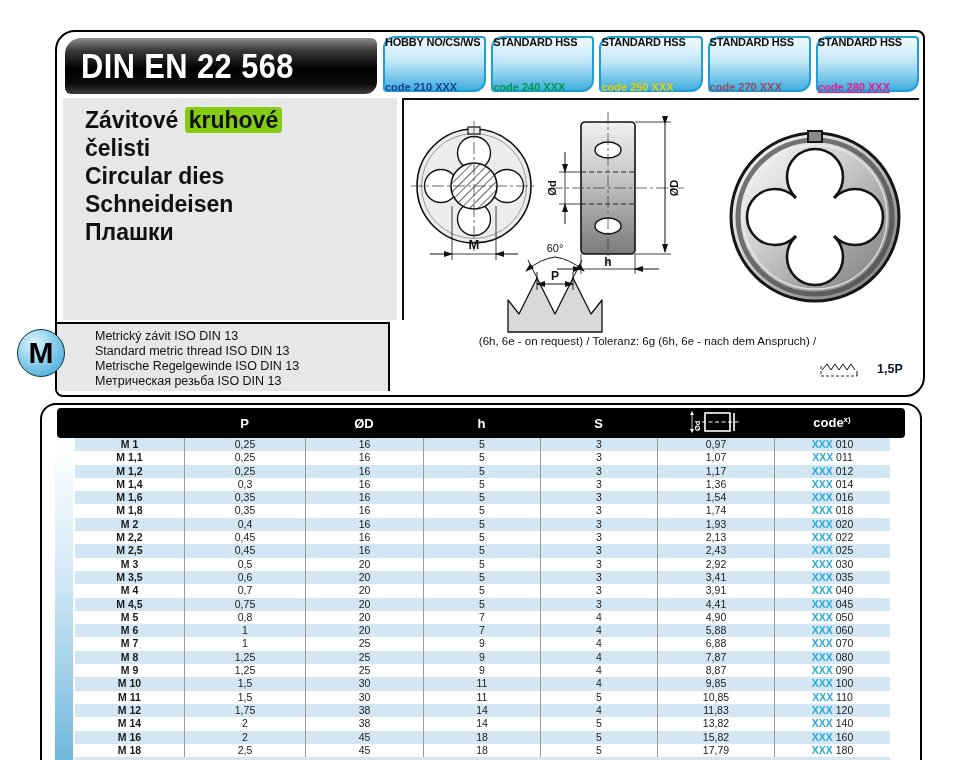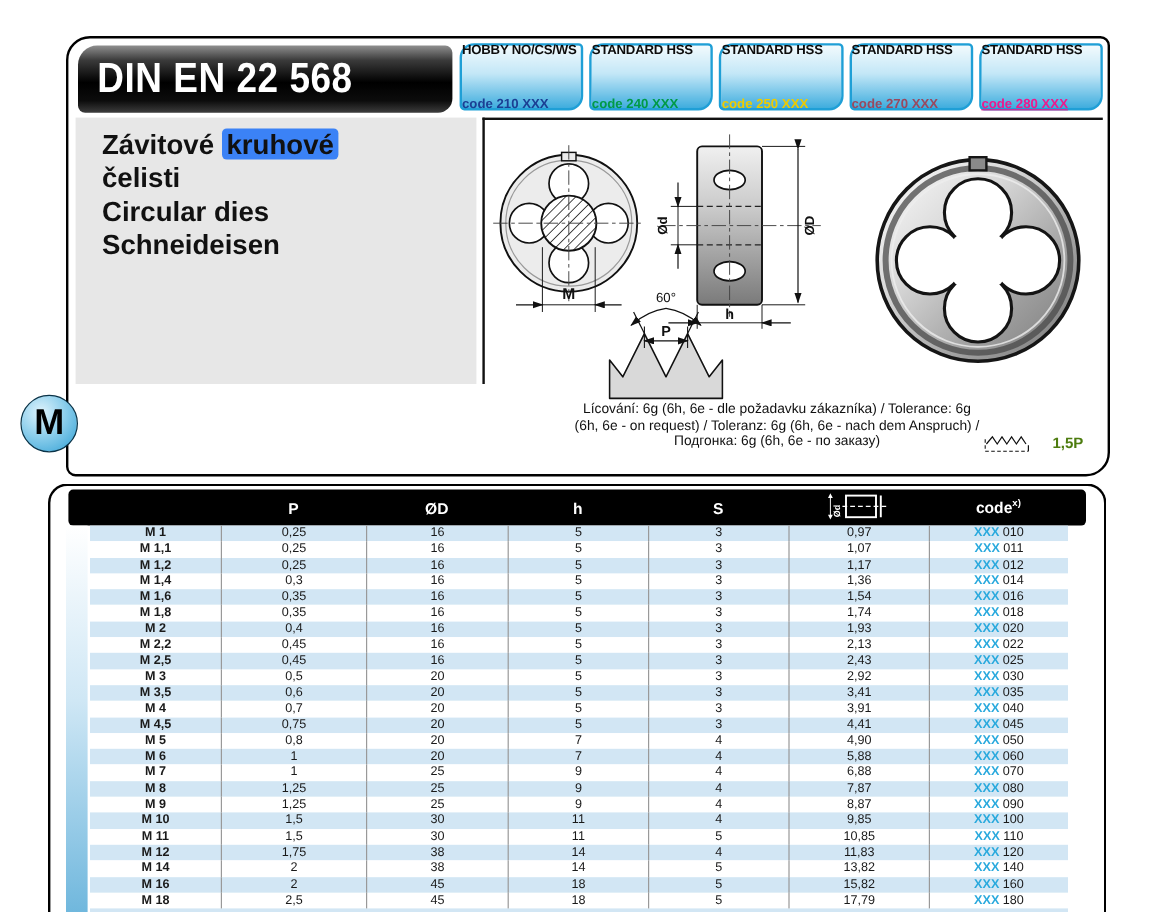--- a/index.html
+++ b/index.html
@@ -16,30 +16,30 @@
   .din-bar span{display:inline-block;color:#fff;font-weight:bold;font-size:35px;
     transform:scaleX(.88);transform-origin:0 50%;letter-spacing:.5px;white-space:nowrap;}
   .tabs{position:absolute;left:326px;top:4px;width:536px;height:56px;display:flex;gap:5px;}
   .tab{flex:1;border:2px solid #1f9fd6;border-radius:12px 4px 12px 4px;
     background:linear-gradient(180deg,#f2fafd 0%,#c3e7f7 45%,#3fadde 100%);
     display:flex;flex-direction:column;align-items:flex-start;justify-content:center;gap:1px;}
   .tab-title{font-weight:bold;font-size:11px;color:#0d0d0d;letter-spacing:-.2px;white-space:nowrap;}
   .tab-code{font-weight:bold;font-size:11px;white-space:nowrap;margin-top:32px;}
   .title-panel{position:absolute;left:6px;top:66px;width:334px;height:222px;background:#e7e7e7;
     padding:8px 0 0 22px;box-sizing:border-box;font-size:23px;font-weight:bold;line-height:28px;color:#111;}
-  .hl{background:#3b82f6;border-radius:4px;padding:0 4px;}
+  .hl{background:#84cc16;border-radius:4px;padding:0 4px;}
   .sep-v{position:absolute;left:345px;top:66px;width:2px;height:222px;background:#111;}
   .sep-h{position:absolute;left:345px;top:66px;width:517px;height:2px;background:#111;}
   .standards{position:absolute;left:0;top:290px;width:333px;height:69px;background:#e7e7e7;
     border-top:2px solid #000;border-right:2px solid #000;box-sizing:border-box;
     padding:5px 0 0 38px;font-size:12.5px;line-height:15px;color:#111;}
   .tolerance{position:absolute;left:338px;top:303px;width:505px;text-align:center;
     font-size:11.5px;line-height:13.5px;color:#111;}
   .chamfer{position:absolute;left:760px;top:326px;display:flex;align-items:center;gap:12px;}
-  .chamfer-label{font-weight:bold;font-size:12.5px;color:#4d7c0f;}
+  .chamfer-label{font-weight:bold;font-size:12.5px;color:#0f172a;}
   .m-badge{position:absolute;left:17px;top:329px;width:46px;height:46px;border-radius:50%;
     background:radial-gradient(circle at 35% 30%,#dff3fc 0%,#8ecfec 45%,#2f9fd4 100%);
     border:1px solid #0b3347;display:flex;align-items:center;justify-content:center;
     font-size:30px;font-weight:bold;color:#000;z-index:5;}
   .drw{position:absolute;}
 
   
   .table-box{position:absolute;left:40px;top:403px;width:878px;height:357px;
     border:2px solid #000;border-bottom:none;border-radius:16px 16px 0 0;background:#fff;overflow:hidden;}
   .thead{position:absolute;left:15px;top:3px;width:848px;height:30px;background:#000;border-radius:4px;
@@ -92,20 +92,21 @@
           <div class="tab-title">STANDARD HSS</div>
           <div class="tab-code" style="color: rgb(236, 26, 141); text-decoration: underline;">code 280 XXX</div>
         </div>
       </div>
 
     <div class="title-panel">
       <div><span>Závitové </span><span class="hl">kruhové</span></div>
       <div>čelisti</div>
       <div>Circular dies</div>
       <div>Schneideisen</div>
+      <div>Плашки</div>
     </div>
 
     <div class="sep-v"></div>
     <div class="sep-h"></div>
 
     <svg class="drw" style="left:351px;top:76px;" width="132" height="174" viewBox="0 0 132 174">
       <defs>
         <marker id="fa" markerWidth="9" markerHeight="8" refX="8" refY="3" orient="auto">
             <path d="M0,0L9,3L0,6z" fill="#111"></path>
           </marker>
@@ -202,25 +203,29 @@
       <circle cx="97" cy="95" r="77" fill="none" stroke="#4a4a4a" stroke-width="5" opacity=".75"></circle>
       <circle cx="97" cy="95" r="72" fill="none" stroke="#eeeeee" stroke-width="1.5" opacity=".8"></circle>
       <rect x="90" y="9" width="14" height="11" fill="#8a8a8a" stroke="#161616" stroke-width="2"></rect>
       <circle cx="97" cy="55" r="28" fill="#fff" stroke="#141414" stroke-width="2.6"></circle>
       <circle cx="137" cy="95" r="28" fill="#fff" stroke="#141414" stroke-width="2.6"></circle>
       <circle cx="97" cy="135" r="28" fill="#fff" stroke="#141414" stroke-width="2.6"></circle>
       <circle cx="57" cy="95" r="28" fill="#fff" stroke="#141414" stroke-width="2.6"></circle>
       <circle cx="97" cy="95" r="27" fill="#fff" stroke="none"></circle>
     </svg>
 
+    <div class="standards">
+      <div>Metrický závit ISO DIN 13</div>
+      <div>Standard metric thread ISO DIN 13</div>
+      <div>Metrische Regelgewinde ISO DIN 13</div>
+      <div>Метрическая резьба ISO DIN 13</div>
+    </div>
 
     <div class="tolerance">
-      <div>Lícování: 6g (6h, 6e - dle požadavku zákazníka) / Tolerance: 6g</div>
       <div>(6h, 6e - on request) / Toleranz: 6g (6h, 6e - nach dem Anspruch) /</div>
-      <div>Подгонка: 6g (6h, 6e - по заказу)</div>
     </div>
 
     <div class="chamfer">
       <svg width="48" height="22" viewBox="0 0 48 22">
         <path d="M4,8 L4,18 L40,18" fill="none" stroke="#111" stroke-width=".9" stroke-dasharray="3 2"></path>
         <path d="M5,12 L10,6 L14,12 L18,6 L22,12 L26,6 L30,12 L34,6 L38,12" fill="none" stroke="#111" stroke-width="1"></path>
         <line x1="40" y1="13" x2="40" y2="18" stroke="#111" stroke-width="1"></line>
       </svg>
       <span class="chamfer-label">1,5P</span>
     </div>

